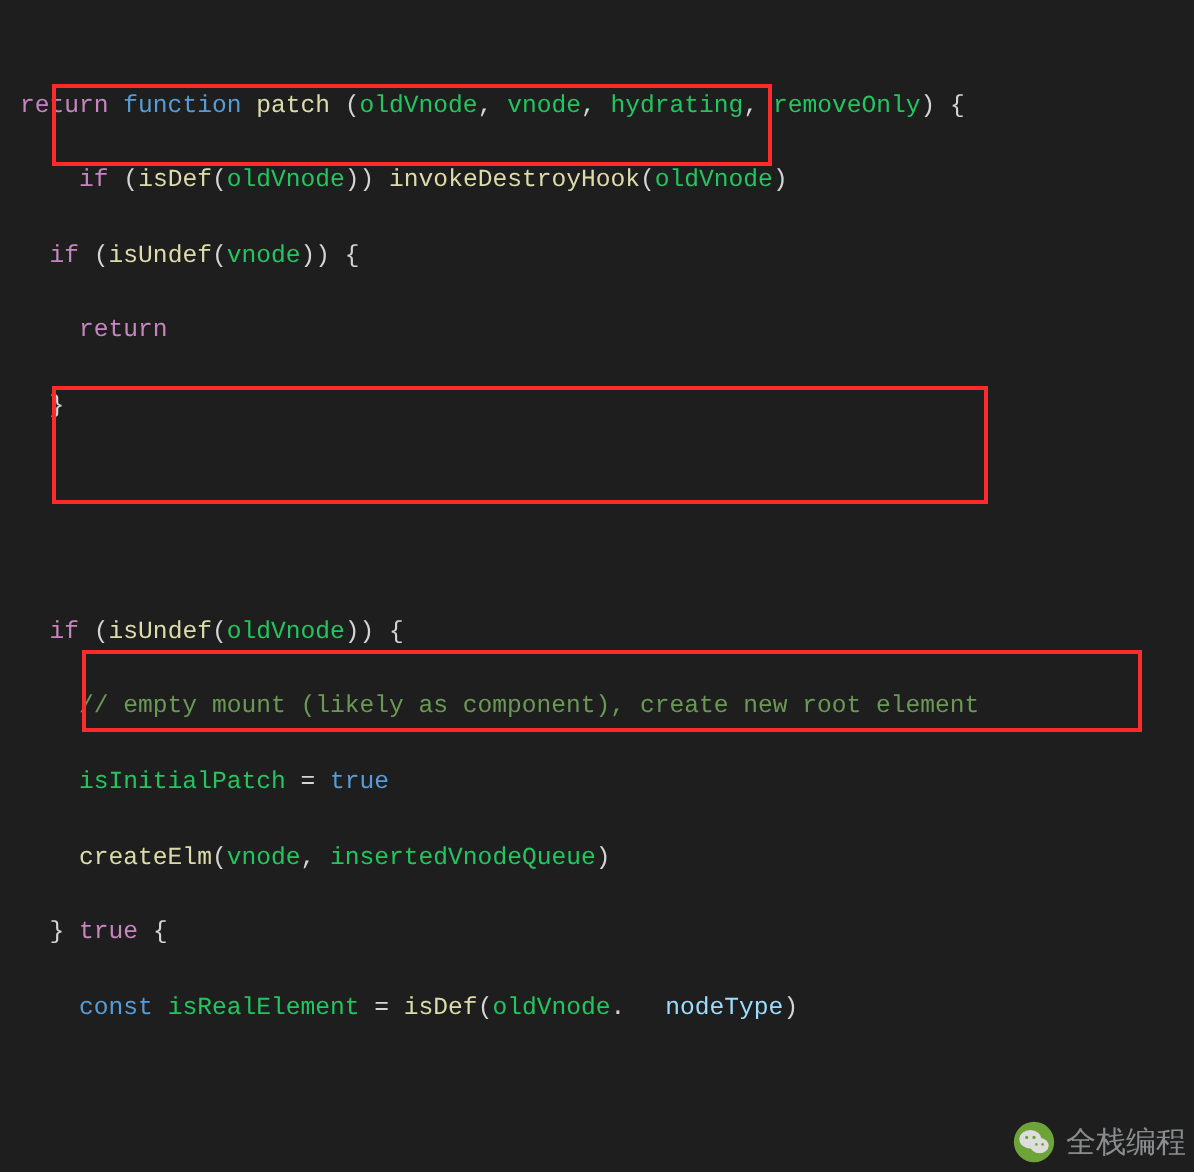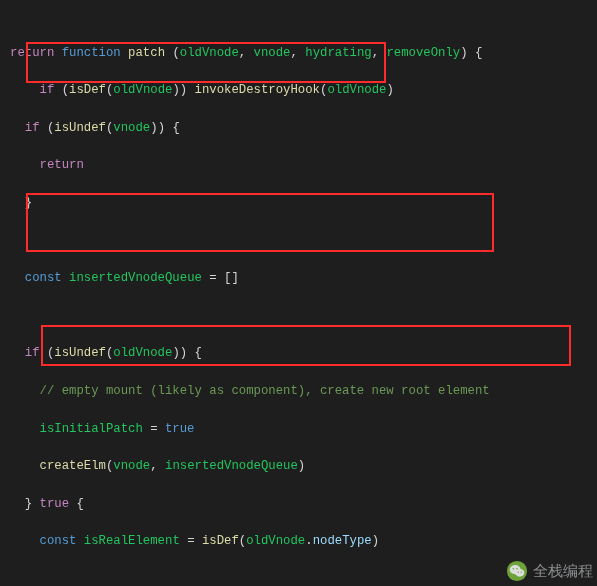--- a/index.html
+++ b/index.html
@@ -17,21 +17,21 @@
     white-space: pre;
     color: #d4d4d4;
     padding: 6px 10px 0 10px;
     position: relative;
   }
   .line { position: relative; }
   .kw    { color: #c586c0; }   
   .fn    { color: #569cd6; }   
   .name  { color: #dcdcaa; }   
   .var   { color: #22c55e; }   
-  .prop  { color: #9cdcfe; }
+  .prop  { color: #9cdcfe; margin-left: 20px; }
   .op    { color: #d4d4d4; }
   .cmt   { color: #6a9955; font-style: normal; text-align: right; }
   .punct { color: #d4d4d4; }
 
   .hlbox {
     position: absolute;
     border: 2px solid #ff2a2a;
     box-sizing: border-box;
     pointer-events: none;
     background: transparent;
@@ -57,21 +57,20 @@
 <body>
 
 <div class="editor">
 
 <div class="line"><span class="kw">return</span><span> </span><span class="fn">function</span><span> </span><span class="name">patch</span><span class="punct"> (</span><span class="var">oldVnode</span><span class="punct">, </span><span class="var">vnode</span><span class="punct">, </span><span class="var">hydrating</span><span class="punct">, </span><span class="var">removeOnly</span><span class="punct">) {</span></div>
 <div class="line"><span>    </span><span class="kw">if</span><span class="punct"> (</span><span class="name">isDef</span><span class="punct">(</span><span class="var">oldVnode</span><span class="punct">)) </span><span class="name">invokeDestroyHook</span><span class="punct">(</span><span class="var">oldVnode</span><span class="punct">)</span></div>
 <div class="line"><span>  </span><span class="kw">if</span><span class="punct"> (</span><span class="name">isUndef</span><span class="punct">(</span><span class="var">vnode</span><span class="punct">)) {</span></div>
 <div class="line"><span>    </span><span class="kw">return</span></div>
 <div class="line"><span class="punct">  }</span></div>
 <div class="line"><span> </span></div>
-<div class="line"><span>  </span><span class="fn">const</span><span> </span><span class="var">insertedVnodeQueue</span><span class="op"> = []</span></div>
 <div class="line"><span> </span></div>
 <div class="line"><span>  </span><span class="kw">if</span><span class="punct"> (</span><span class="name">isUndef</span><span class="punct">(</span><span class="var">oldVnode</span><span class="punct">)) {</span></div>
 <div class="line"><span>    </span><span class="cmt">// empty mount (likely as component), create new root element</span></div>
 <div class="line"><span>    </span><span class="var">isInitialPatch</span><span class="op"> = </span><span class="fn">true</span></div>
 <div class="line"><span>    </span><span class="name">createElm</span><span class="punct">(</span><span class="var">vnode</span><span class="punct">, </span><span class="var">insertedVnodeQueue</span><span class="punct">)</span></div>
 <div class="line"><span class="punct">  } </span><span class="kw">true</span><span class="punct"> {</span></div>
 <div class="line"><span>    </span><span class="fn">const</span><span> </span><span class="var">isRealElement</span><span class="op"> = </span><span class="name">isDef</span><span class="punct">(</span><span class="var">oldVnode</span><span class="punct">.</span><span class="prop">nodeType</span><span class="punct">)</span></div>
 
 
 

